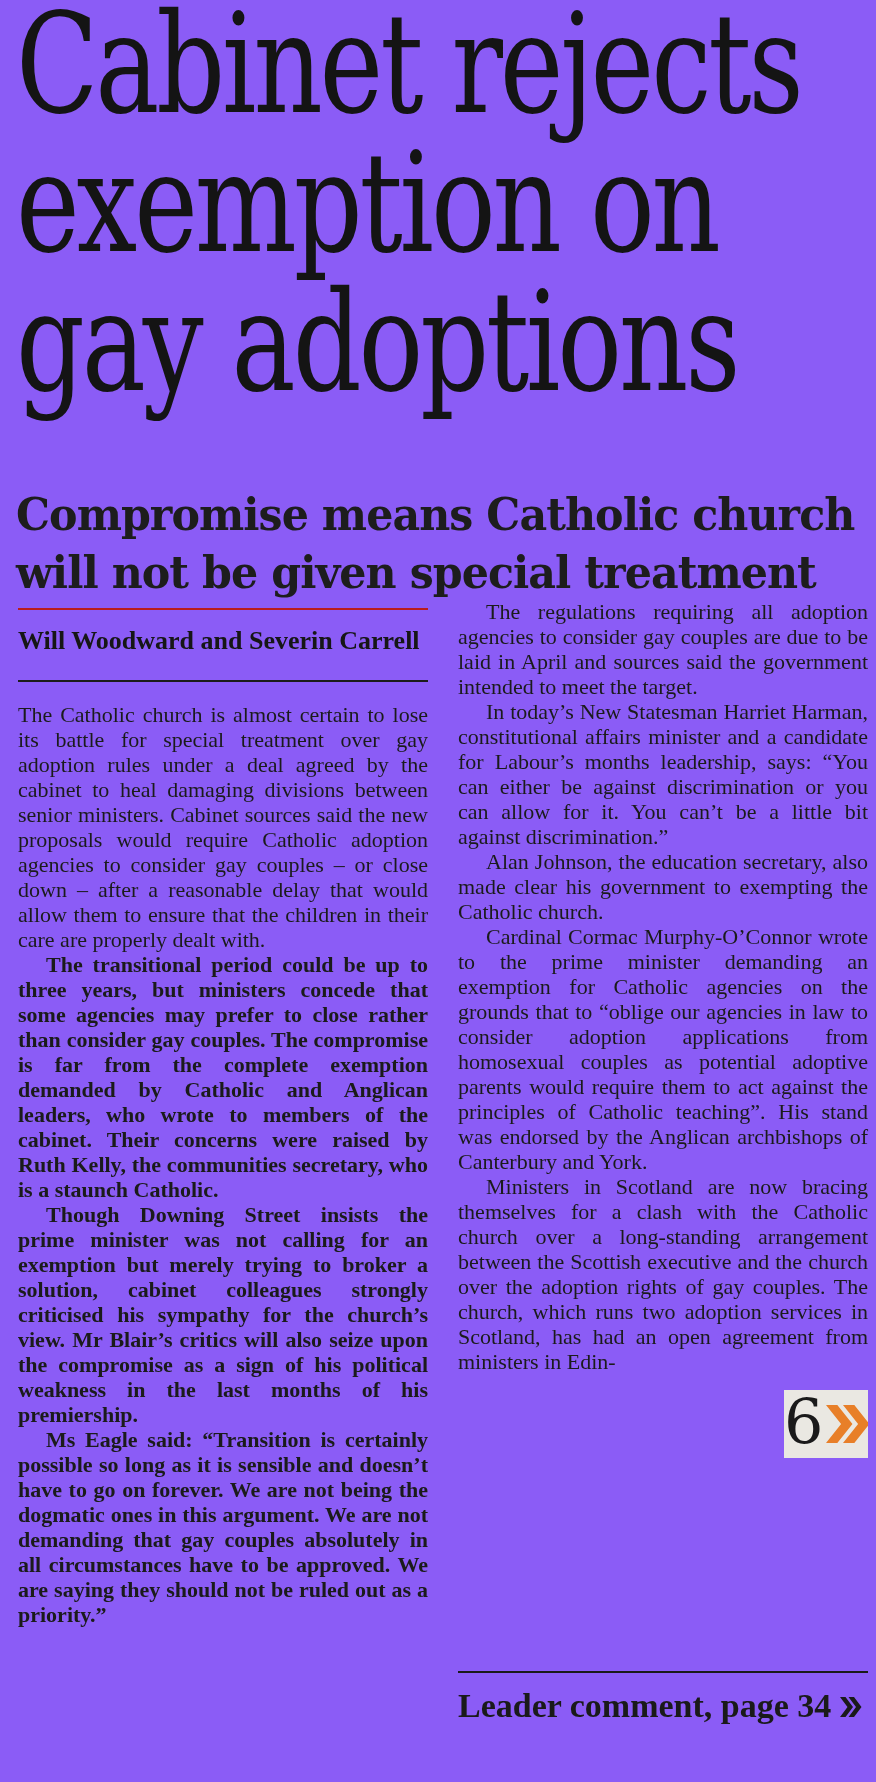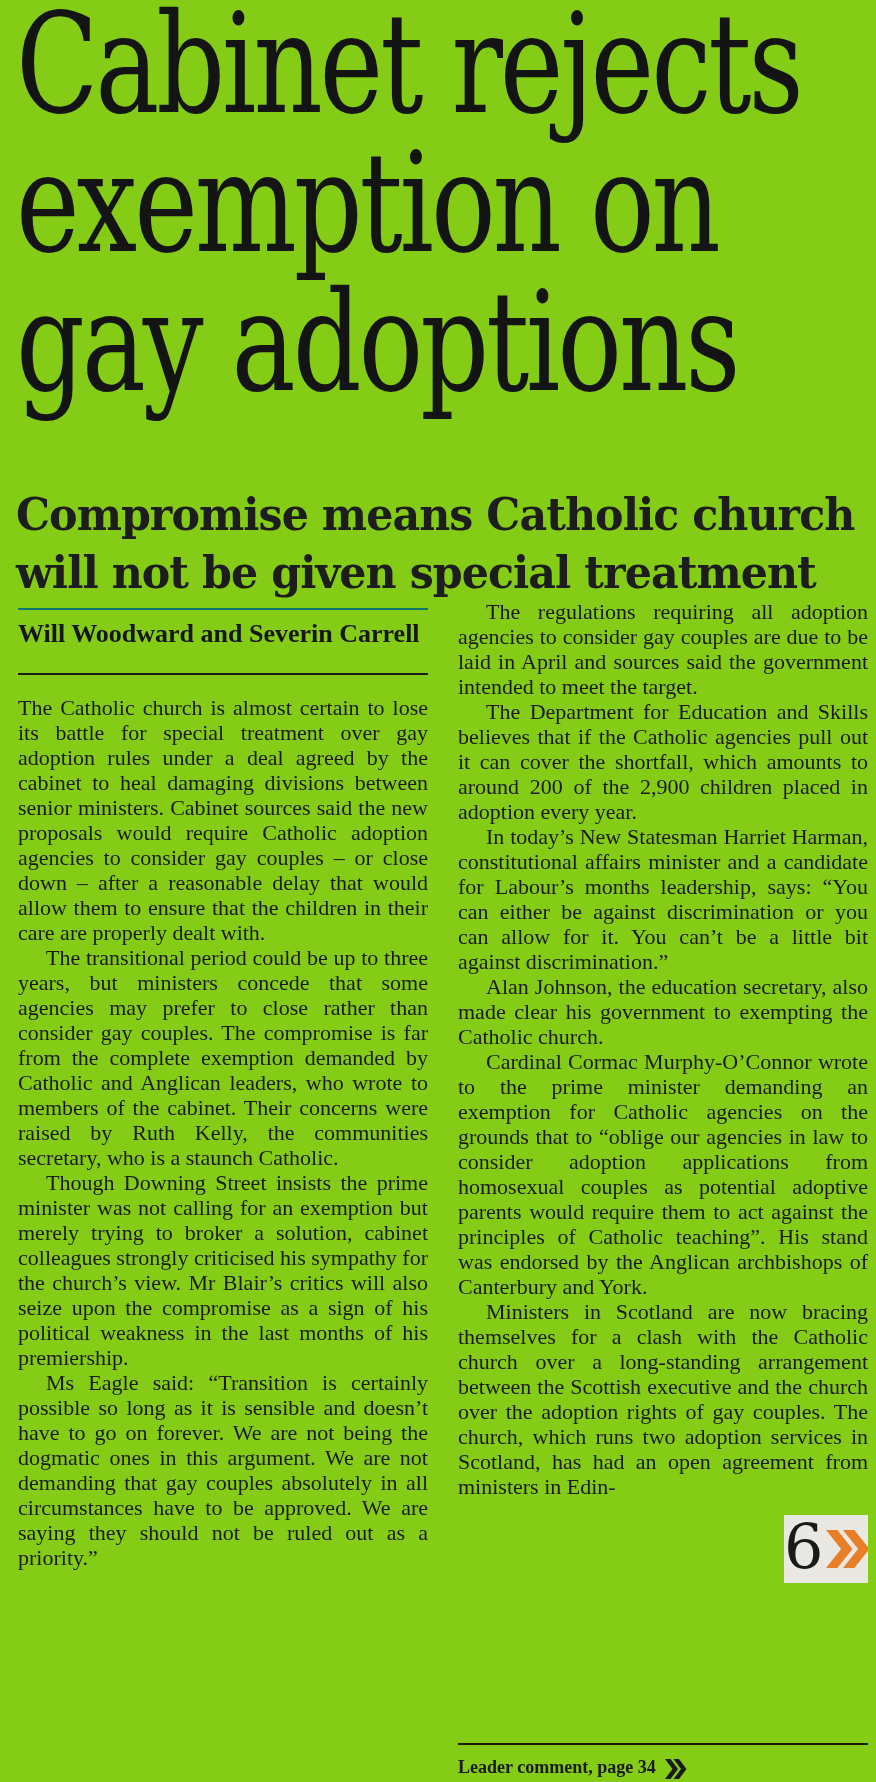--- a/index.html
+++ b/index.html
@@ -1,19 +1,19 @@
 <!DOCTYPE html>
 <html><head>
 <meta charset="utf-8">
 <style>
   html,body{margin:0;padding:0;background:#ffffff;}
   .page{
     position:relative;
     width:876px;height:1782px;
-    background:#84cc16;
+    background:#8b5cf6;
     overflow:hidden;
     font-family:"Liberation Serif","DejaVu Serif",serif;
     color:#1a1a1a;
   }
 
   
   .headline{
     position:absolute;left:16px;top:-26px;
     width:1200px;
     transform:scaleX(0.78);
@@ -48,42 +48,42 @@
 
   
   .col{
     position:absolute;top:608px;width:410px;
     font-size:22px;line-height:25px;
   }
   .col-left{left:18px;height:1174px;}
   .col-right{left:458px;top:599px;height:1183px;}
 
   .byline-block{
-    border-top:2px solid #0f766e;
+    border-top:2px solid #b91c1c;
     border-bottom:2px solid #1c1c1c;
     height:60px;
-    padding-top:3px;
+    padding-top:10px;
     box-sizing:content-box;
   }
   .byline{
     font-weight:bold;
     font-size:26px;
     line-height:34px;
     padding-top:4px;
     color:#161616;
   }
 
   .body-text{margin-top:20px;}
   .para{
     margin:0;
     text-align:justify;
     text-align-last:left;
     color:#1b1b1b;
   }
-  .col-left .body-text .para + .para{text-indent:28px;}
+  .col-left .body-text .para + .para{text-indent:28px;font-weight:bold;}
   .col-right .para{text-indent:28px;}
 
   
   .cont-row{
     display:flex;
     align-items:flex-start;
   }
   .cont-text{
     width:292px;
     text-indent:0 !important;
@@ -104,29 +104,29 @@
     font-family:"DejaVu Serif","Liberation Serif",serif;
     font-size:62px;
     line-height:62px;
     color:#1a1a1a;
     transform:translateY(-2px);
   }
   .badge-chevron{display:block;}
 
   
   .leader{
-    position:absolute;left:0;top:1144px;
+    position:absolute;left:0;top:1072px;
     width:100%;
     border-top:2px solid #1a1a1a;
-    padding-top:10px;
+    padding-top:20px;
     display:flex;
     align-items:center;
     gap:8px;
     font-weight:bold;
-    font-size:18px;
+    font-size:34px;
     color:#1a1a1a;
     cursor:pointer;
   }
   .leader-chevron{display:block;transform:translateY(1px);}
 </style>
 </head>
 <body>
 
 <div class="page">
 
@@ -149,21 +149,20 @@
         <p class="para">The Catholic church is almost certain to lose its battle for special treatment over gay adoption rules under a deal agreed by the cabinet to heal damaging divisions between senior ministers. Cabinet sources said the new proposals would require Catholic adoption agencies to consider gay couples – or close down – after a reasonable delay that would allow them to ensure that the children in their care are properly dealt with.</p>
         <p class="para">The transitional period could be up to three years, but ministers concede that some agencies may prefer to close rather than consider gay couples. The compromise is far from the complete exemption demanded by Catholic and Anglican leaders, who wrote to members of the cabinet. Their concerns were raised by Ruth Kelly, the communities secretary, who is a staunch Catholic.</p>
         <p class="para">Though Downing Street insists the prime minister was not calling for an exemption but merely trying to broker a solution, cabinet colleagues strongly criticised his sympathy for the church’s view. Mr Blair’s critics will also seize upon the compromise as a sign of his political weakness in the last months of his premiership.</p>
         <p class="para">Ms Eagle said: “Transition is certainly possible so long as it is sensible and doesn’t have to go on forever. We are not being the dogmatic ones in this argument. We are not demanding that gay couples absolutely in all circumstances have to be approved. We are saying they should not be ruled out as a priority.”</p>
       </div>
   </div>
 
   <div class="col col-right">
     <div>
         <p class="para">The regulations requiring all adoption agencies to consider gay couples are due to be laid in April and sources said the government intended to meet the target.</p>
-        <p class="para">The Department for Education and Skills believes that if the Catholic agencies pull out it can cover the shortfall, which amounts to around 200 of the 2,900 children placed in adoption every year.</p>
         <p class="para">In today’s New Statesman Harriet Harman, constitutional affairs minister and a candidate for Labour’s months leadership, says: “You can either be against discrimination or you can allow for it. You can’t be a little bit against discrimination.”</p>
         <p class="para">Alan Johnson, the education secretary, also made clear his government to exempting the Catholic church.</p>
         <p class="para">Cardinal Cormac Murphy-O’Connor wrote to the prime minister demanding an exemption for Catholic agencies on the grounds that to “oblige our agencies in law to consider adoption applications from homosexual couples as potential adoptive parents would require them to act against the principles of Catholic teaching”. His stand was endorsed by the Anglican archbishops of Canterbury and York.</p>
         <p class="para">Ministers in Scotland are now bracing themselves for a clash with the Catholic church over a long-standing arrangement between the Scottish executive and the church over the adoption rights of gay couples. The church, which runs two adoption services in Scotland, has had an open agreement from ministers in Edin-</p>
       </div>
 
     <div class="cont-row">
       <div class="page-badge" title="Continued on page 6">
         <span class="badge-num">6</span>
         <svg class="badge-chevron" width="44" height="44" viewBox="0 0 44 44">

